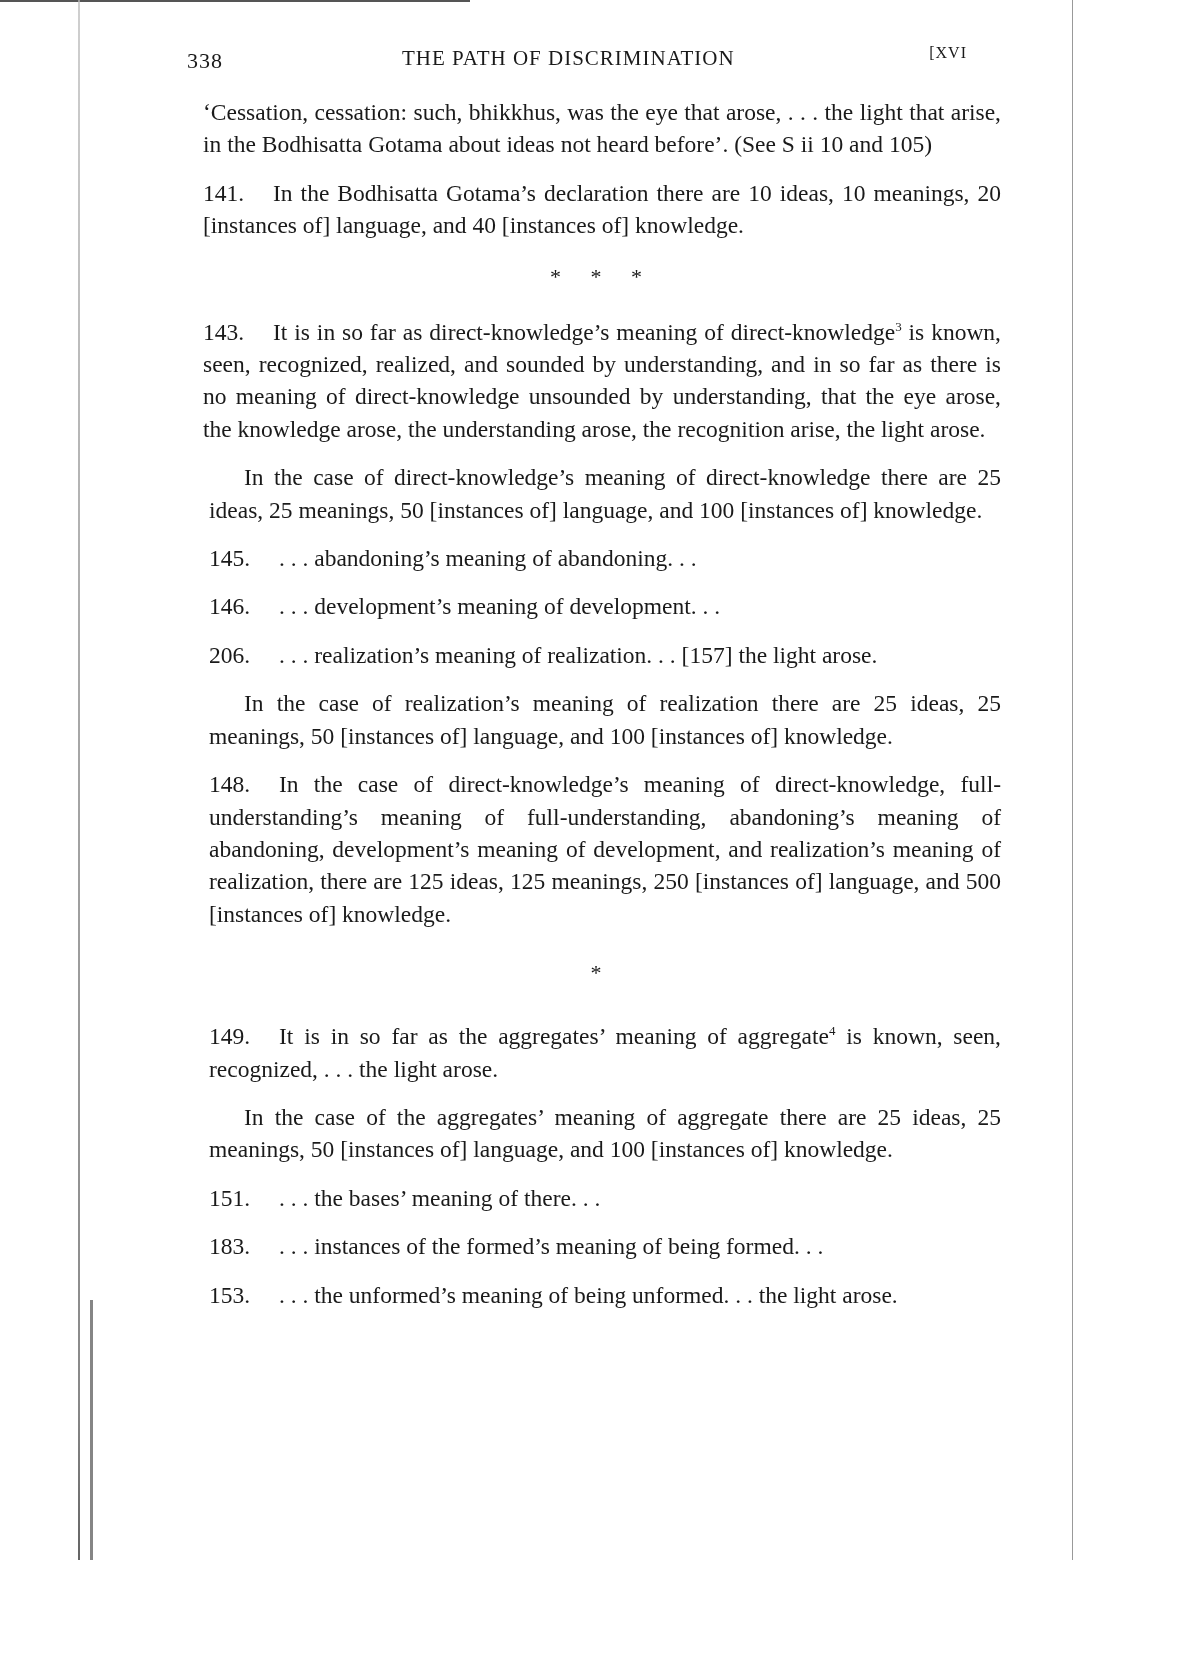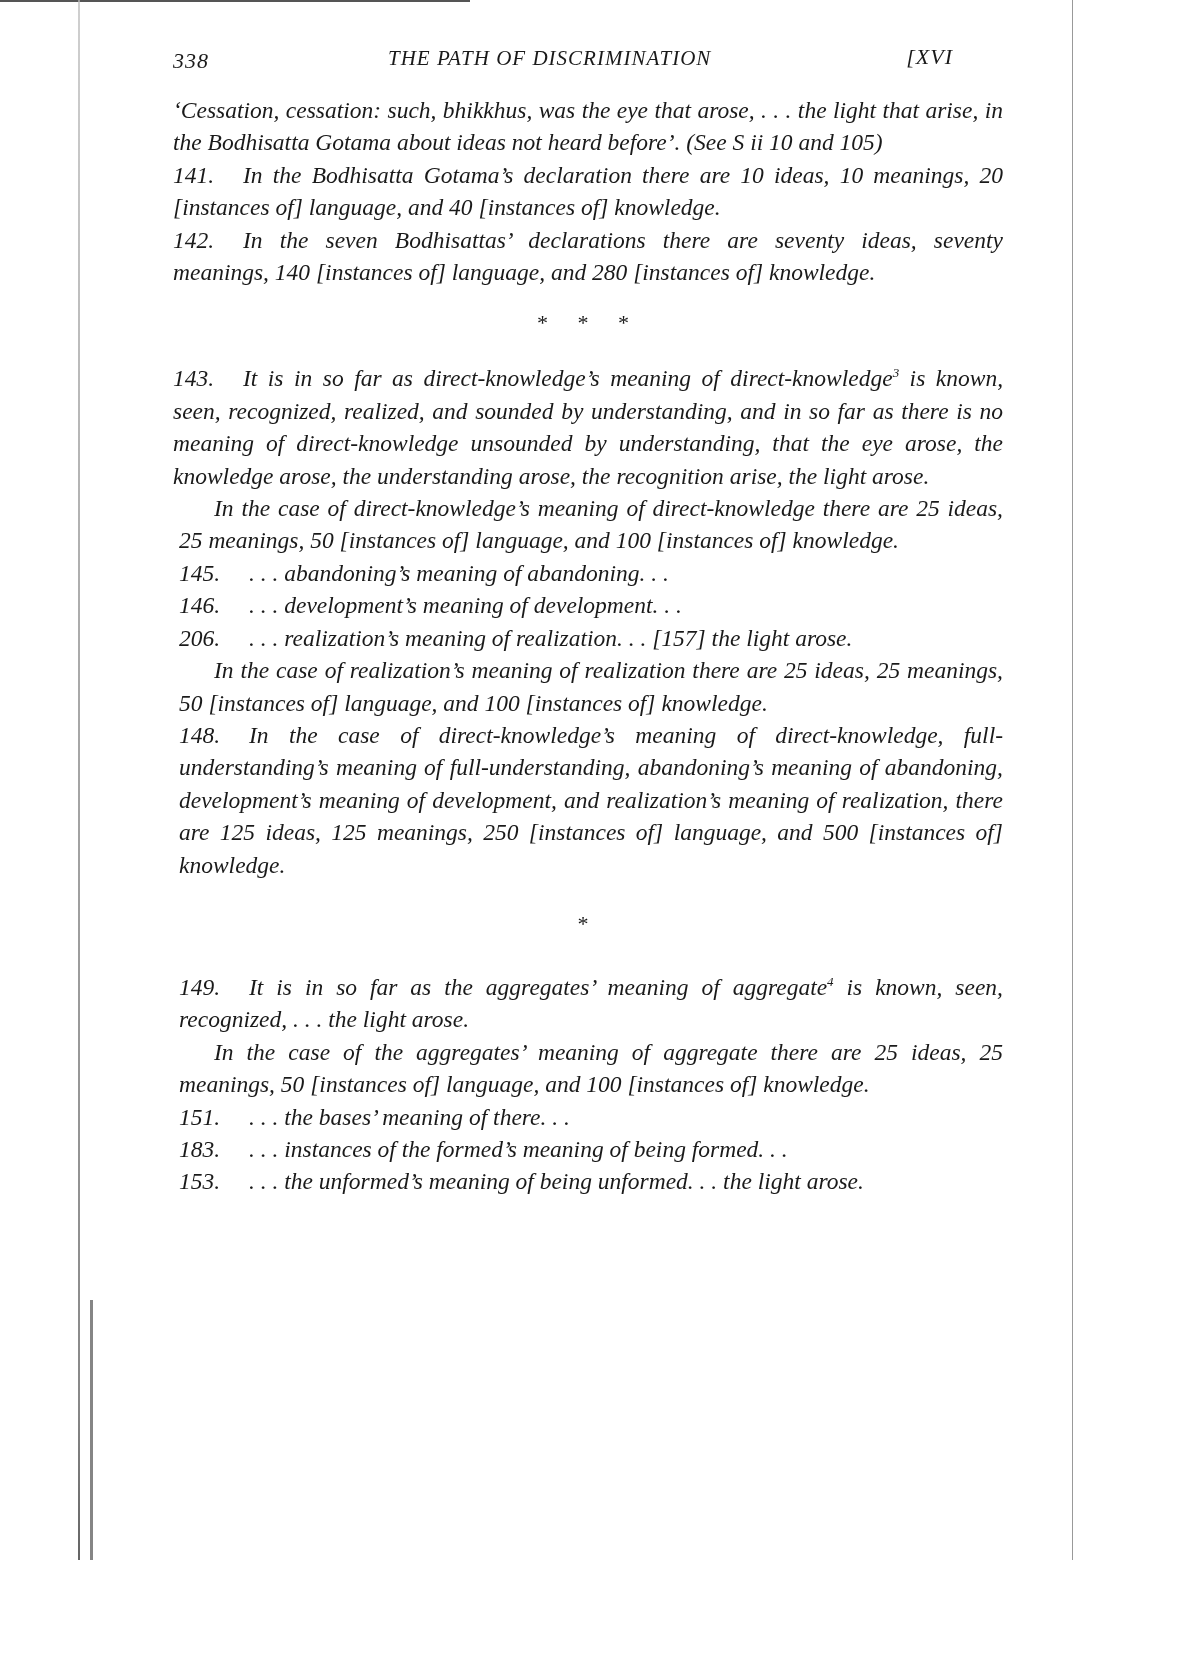--- a/index.html
+++ b/index.html
@@ -3,26 +3,26 @@
 <meta charset="utf-8">
 <style>
   html, body { margin: 0; padding: 0; background: #ffffff; }
   body { width: 1184px; height: 1653px; position: relative; overflow: hidden;
          font-family: "Liberation Serif", "DejaVu Serif", serif; color: #1a1a1a; }
   .scan-edge-left { position: absolute; left: 78px; top: 0; width: 2px; height: 1560px;
          background: linear-gradient(#bbb, #888 40%, #555 90%, #222); opacity: 0.7; }
   .scan-edge-left2 { position: absolute; left: 90px; top: 1300px; width: 3px; height: 260px; background:#333; opacity:.6; }
   .scan-edge-right { position: absolute; left: 1072px; top: 0; width: 1px; height: 1560px; background: #999; }
   .scan-top { position: absolute; left: 0; top: 0; width: 470px; height: 2px; background: #555; }
-  .page { position: absolute; left: 173px; top: 40px; width: 830px; font-style: italic; }
+  .page { position: absolute; left: 187px; top: 40px; width: 830px; }
   .header { position: relative; height: 40px; font-size: 21px; letter-spacing: 1px; }
   .pgnum { position: absolute; left: 0; top: 8px; font-size: 22px; }
   .running { position: absolute; left: 215px; top: 6px; }
-  .chap { position: absolute; right: 50px; top: 4px; font-size: 22px; text-align: center; }
-  p { margin: 0; font-size: 23.5px; line-height: 32.4px; text-align: justify; }
+  .chap { position: absolute; right: 50px; top: 4px; font-size: 16px; text-align: center; }
+  p { margin: 16px; font-size: 23.5px; line-height: 32.4px; text-align: justify; }
   p.indent { text-indent: 35px; }
   .num { display: inline-block; min-width: 70px; }
   .stars { text-align: center; font-size: 22px; margin: 22px 0 26px; letter-spacing: 12px; }
   sup { font-size: 13px; vertical-align: super; line-height: 0; }
   .shift { padding-left: 6px; }
 </style>
 </head>
 <body>
 
 <div class="scan-top"></div>
@@ -33,21 +33,20 @@
 <div class="page">
   <div class="header">
     <span class="pgnum">338</span>
     <span class="running">THE PATH OF DISCRIMINATION</span>
     <span class="chap">[XVI</span>
   </div>
 
   <div id="group-a" style="margin-top:14px">
       <p><span>‘Cessation, cessation: such, bhikkhus, was the eye that arose, . . . the light that arise, in the Bodhisatta Gotama about ideas not heard before’. (See S ii 10 and 105)</span></p>
       <p><span class="num">141.</span><span>In the Bodhisatta Gotama’s declaration there are 10 ideas, 10 meanings, 20 [instances of] language, and 40 [instances of] knowledge.</span></p>
-      <p><span class="num">142.</span><span>In the seven Bodhisattas’ declarations there are seventy ideas, seventy meanings, 140 [instances of] language, and 280 [instances of] knowledge.</span></p>
     </div>
 
   <div class="stars">* * *</div>
 
   <p><span class="num">143.</span><span>It is in so far as direct-knowledge’s meaning of direct-knowledge</span><sup>3</sup><span> is known, seen, recognized, realized, and sounded by understanding, and in so far as there is no meaning of direct-knowledge unsounded by understanding, that the eye arose, the knowledge arose, the understanding arose, the recognition arise, the light arose.</span></p>
 
   <div id="group-b" class="shift">
       <p class="indent"><span>In the case of direct-knowledge’s meaning of direct-knowledge there are 25 ideas, 25 meanings, 50 [instances of] language, and 100 [instances of] knowledge.</span></p>
       <p><span class="num">145.</span><span>. . . abandoning’s meaning of abandoning. . .</span></p>
       <p><span class="num">146.</span><span>. . . development’s meaning of development. . .</span></p>

